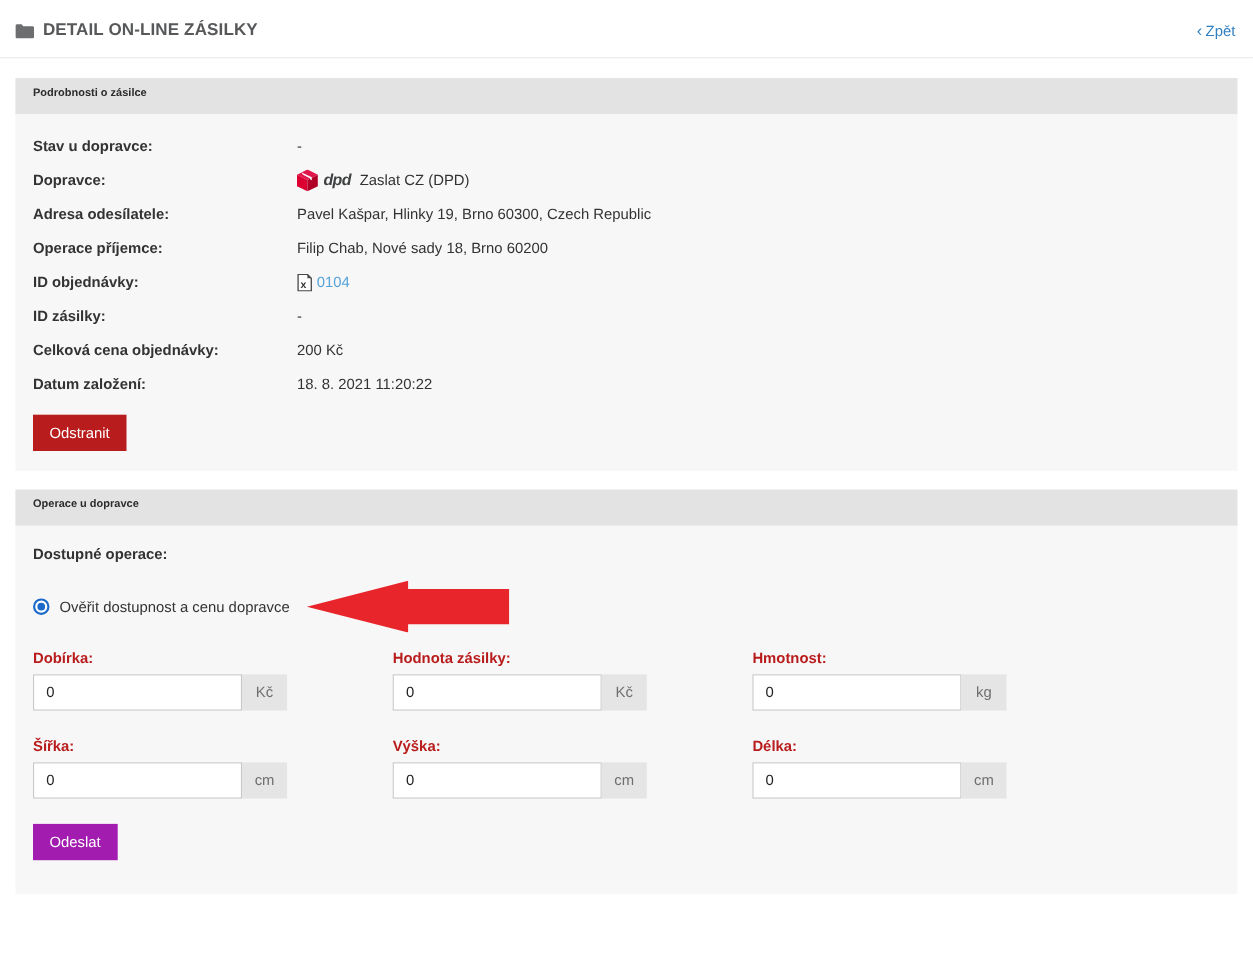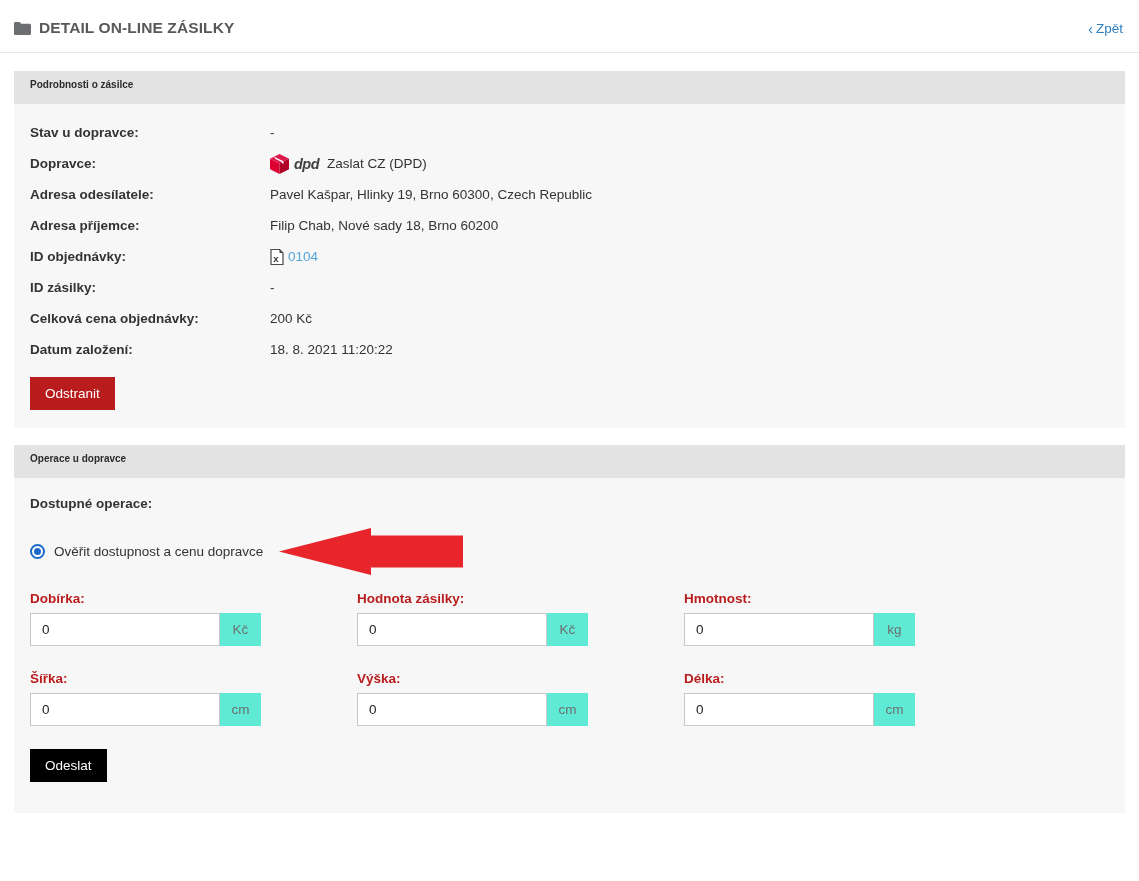--- a/index.html
+++ b/index.html
@@ -51,21 +51,21 @@
   }
   .order-link { color: #55a3d9; text-decoration: none; cursor: pointer; margin-left: 4px; }
   .xls-icon svg { display: block; }
 
   
   .btn {
     border: none; color: #fff; font-family: inherit; font-size: 13.5px;
     padding: 0 15px; height: 33px; cursor: pointer; display: inline-block;
   }
   .btn-danger { background: #b91c1c; margin-top: 12px; }
-  .btn-primary { background: #000000; margin-top: 23px; }
+  .btn-primary { background: #a21caf; margin-top: 23px; }
 
   
   .ops-label { font-weight: bold; margin: 2px 0 17px 0; }
   .radio-row { display: flex; align-items: center; margin: 0 0 16px 0; height: 47px; }
   .radio {
     width: 15px; height: 15px; border-radius: 50%;
     border: 2px solid #1b6ac9; background: #fff;
     display: inline-flex; align-items: center; justify-content: center;
     cursor: pointer; flex: none;
   }
@@ -78,21 +78,21 @@
     column-gap: 96px; row-gap: 25px;
   }
   .field-label { display: block; font-weight: bold; color: #b91c1c; margin-bottom: 7px; }
   .input-group { display: flex; height: 33px; width: 231px; }
   .input-group input {
     flex: 1; min-width: 0; border: 1px solid #c8c8c8; background: #fff;
     padding: 0 11px; font-family: inherit; font-size: 13.5px; color: #222;
     outline: none;
   }
   .input-addon {
-    width: 41px; background: #5eead4; color: #6f6f6f;
+    width: 41px; background: #e5e5e5; color: #6f6f6f;
     display: flex; align-items: center; justify-content: center;
     font-size: 13.5px; flex: none;
   }
 </style>
 </head>
 <body>
 
 <div class="topbar">
   <div class="title-wrap">
     <span class="folder-icon">
@@ -133,21 +133,21 @@
         <span>Zaslat CZ (DPD)</span>
       </div>
     </div>
 
     <div class="row">
       <div class="row-label">Adresa odesílatele:</div>
       <div class="row-value">Pavel Kašpar, Hlinky 19, Brno 60300, Czech Republic</div>
     </div>
 
     <div class="row">
-      <div class="row-label">Adresa příjemce:</div>
+      <div class="row-label">Operace příjemce:</div>
       <div class="row-value">Filip Chab, Nové sady 18, Brno 60200</div>
     </div>
 
     <div class="row">
       <div class="row-label">ID objednávky:</div>
       <div class="row-value">
         <span class="xls-icon">
           <svg width="14" height="16" viewBox="0 0 14 16">
             <path d="M1 .5 h8.5 L13 4 v11.5 H1 z" fill="#ffffff" stroke="#4a4a4a" stroke-width="1.2"></path>
             <path d="M9.5 .5 L13 4 H9.5 z" fill="#4a4a4a"></path>

